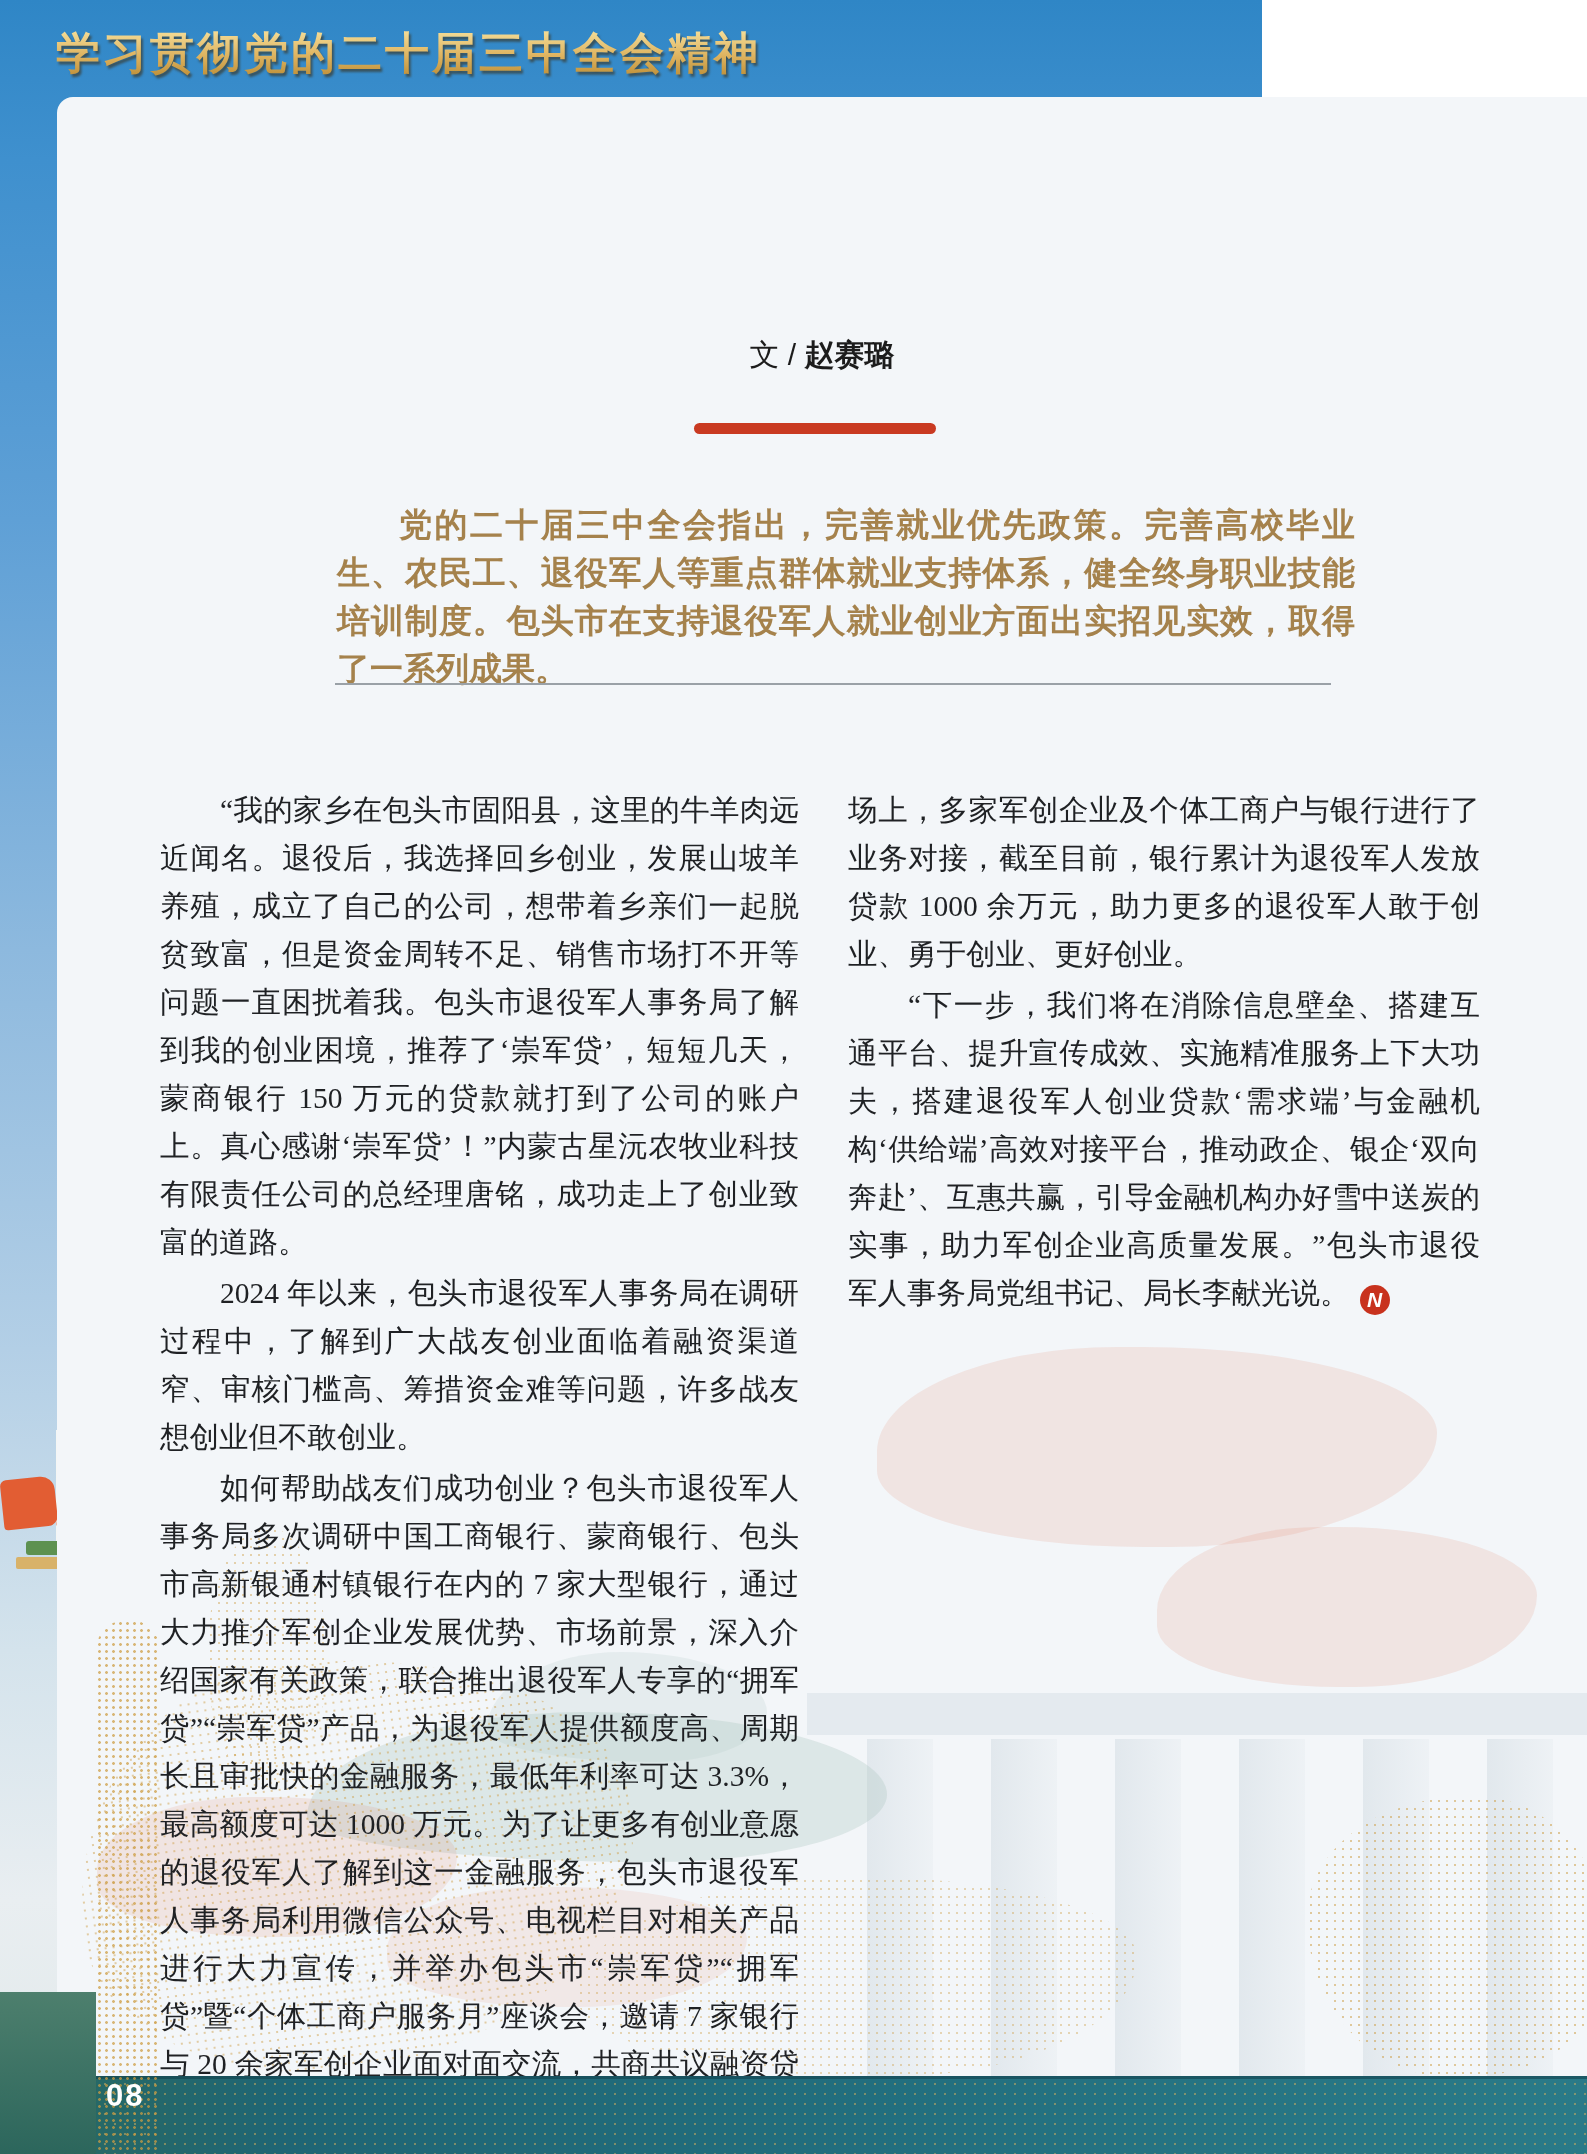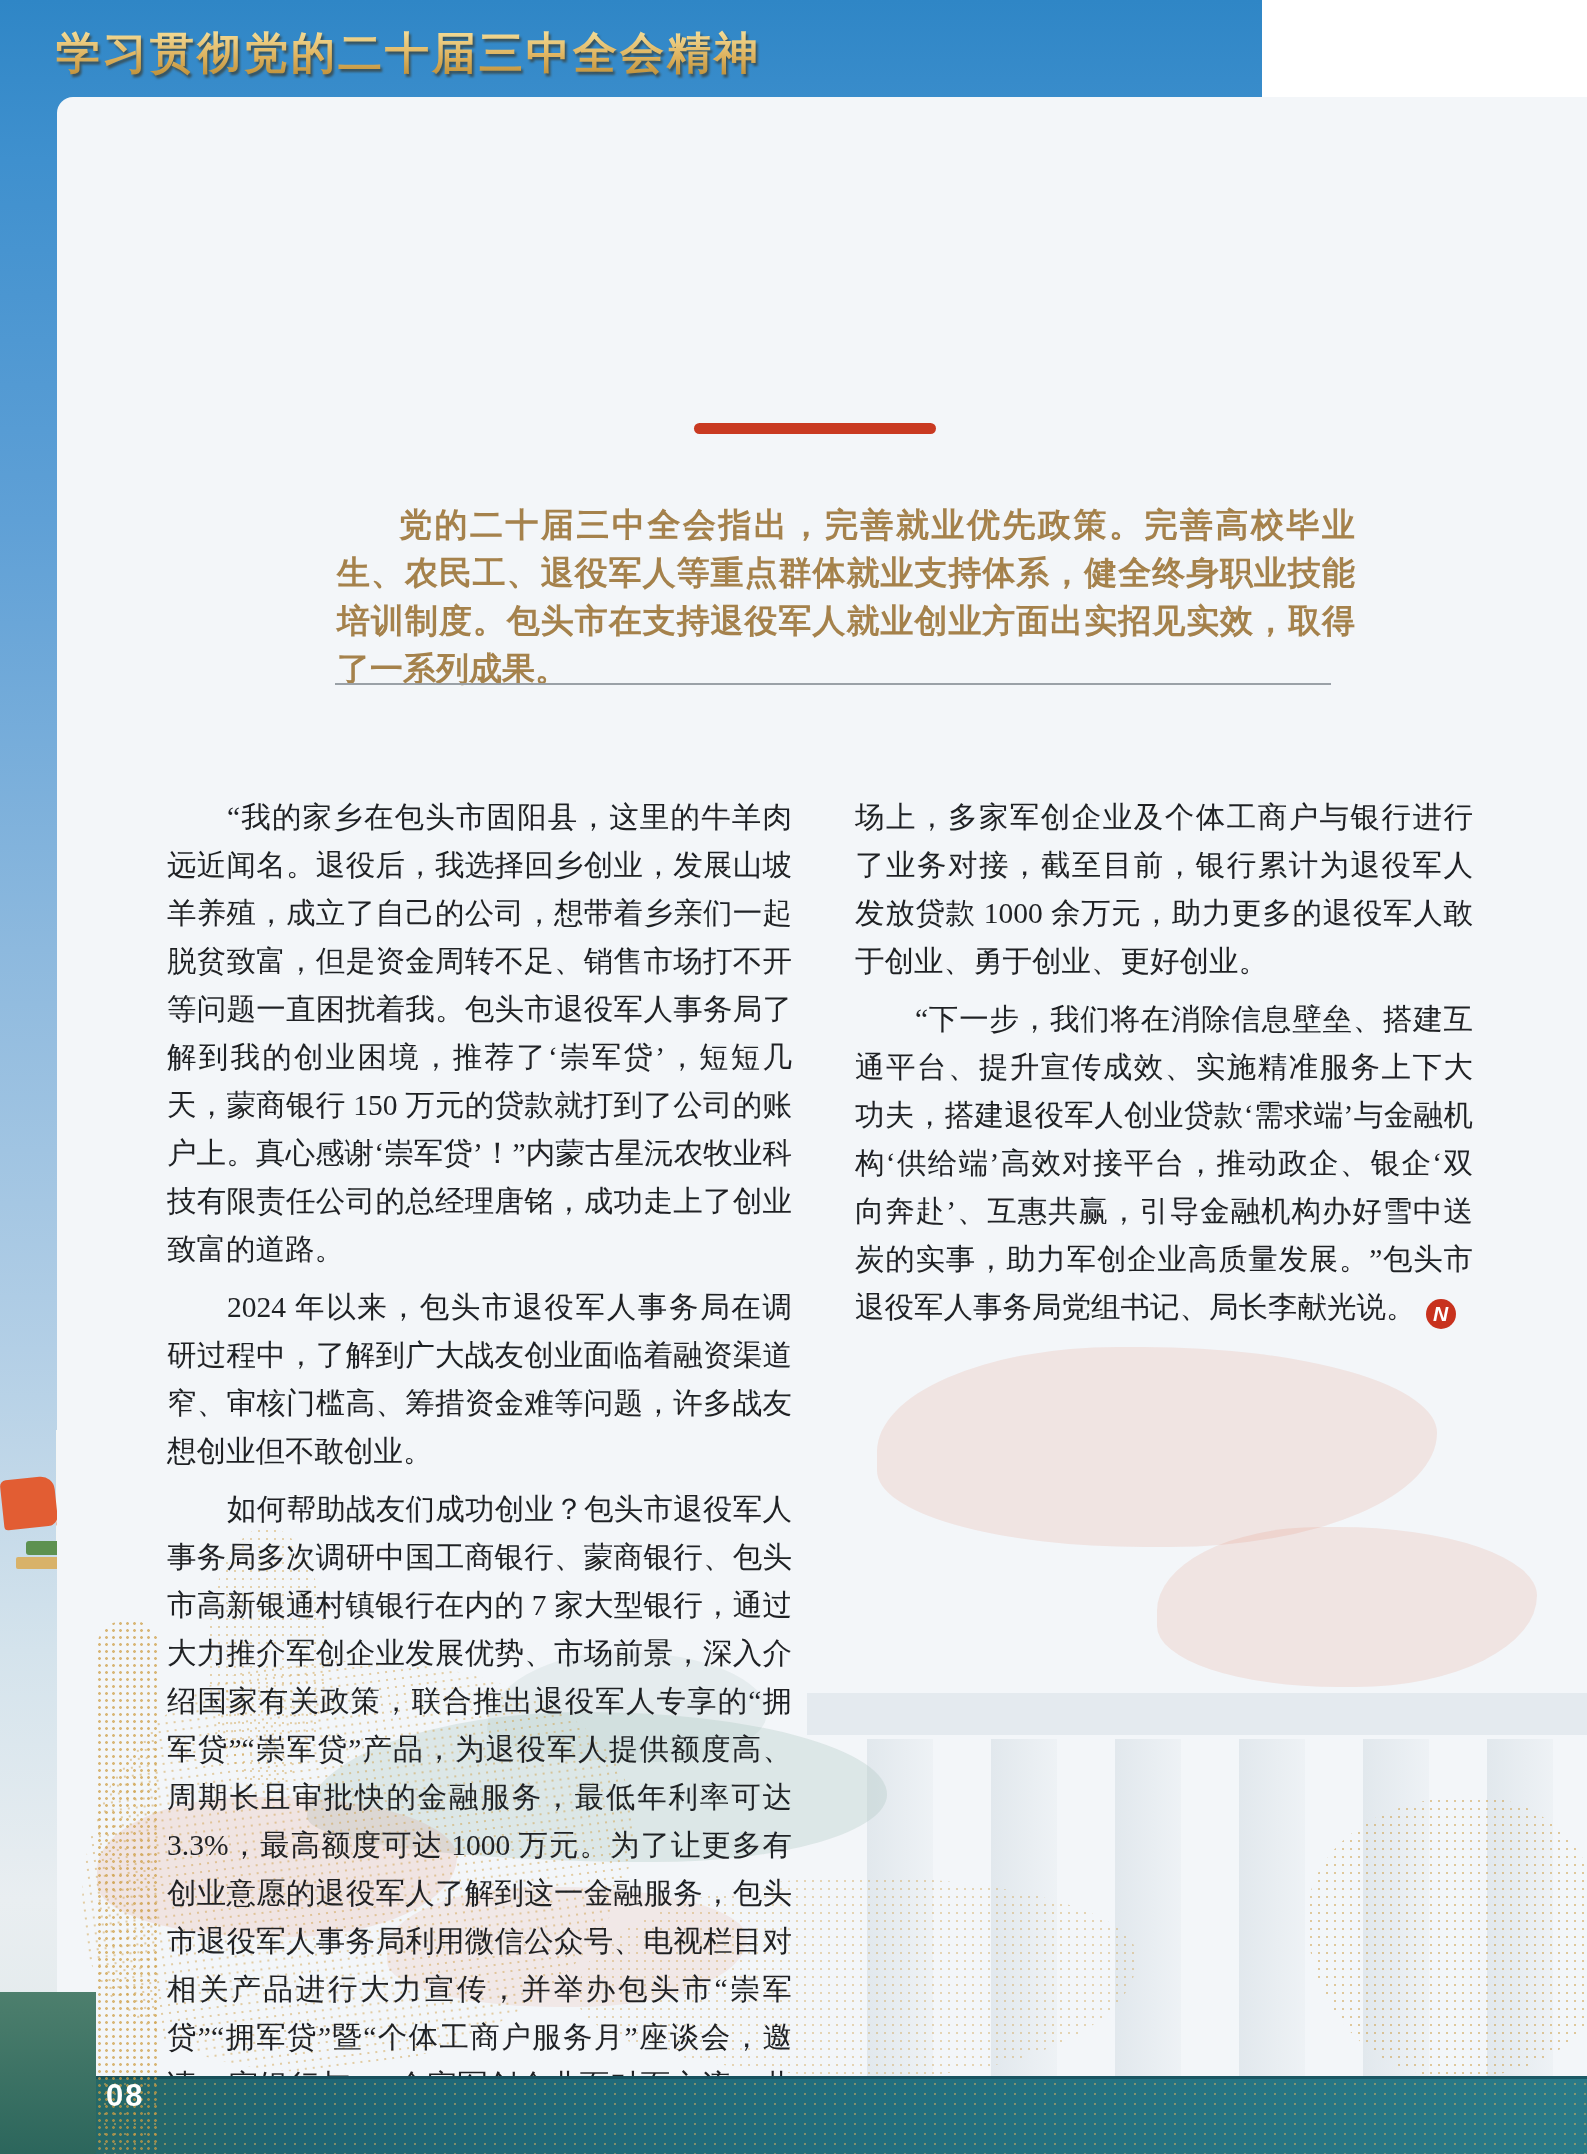--- a/index.html
+++ b/index.html
@@ -60,21 +60,21 @@
     font-size:71px;font-weight:bold;color:#c63b27;letter-spacing:4px;}
   .byline{position:absolute;left:0;top:238px;width:100%;text-align:center;font-size:30px;color:#1c1c1c;
     font-family:"Liberation Sans","DejaVu Sans",sans-serif;}
   .byline .author{font-weight:bold;}
   .red-rule{position:absolute;left:637px;top:326px;width:242px;height:11px;background:#c93a22;border-radius:6px;}
   .intro{position:absolute;left:272px;top:396px;width:1018px;margin:8px;
     font-size:33px;line-height:48px;font-weight:600;color:#a5824c;text-align:justify;text-indent:62px;}
   .thin-rule{position:absolute;left:278px;top:586px;width:996px;height:2px;background:#9aa1a7;}
 
   .col{position:absolute;top:686px;font-size:29.5px;line-height:48px;color:#1f2124;text-align:justify;}
-  .col p{margin:10px;}
+  .col p{margin:3px;}
   .col p.indent{text-indent:60px;}
   .col-left{left:100px;width:645px;}
   .col-right{left:788px;width:638px;}
 
   .endmark{display:inline-block;width:30px;height:30px;border-radius:50%;background:#c8321e;color:#ffffff;
     font-family:"Liberation Sans","DejaVu Sans",sans-serif;font-style:italic;font-weight:bold;
     font-size:21px;line-height:30px;text-align:center;text-indent:0;margin-left:10px;vertical-align:-4px;}
 </style>
 </head>
 <body>
@@ -105,20 +105,23 @@
     <div class="wm redblob" style="left:820px;top:1250px;width:560px;height:200px;"></div>
     <div class="wm redblob" style="left:1100px;top:1430px;width:380px;height:160px;"></div>
     <div class="wm redblob" style="left:40px;top:1700px;width:360px;height:140px;"></div>
     <div class="wm redblob" style="left:330px;top:1790px;width:360px;height:120px;opacity:.8;"></div>
     <div class="wm dots blobA"></div>
     <div class="wm dots blobB"></div>
     <div class="wm dots blobC"></div>
     <div class="wm dots blobD"></div>
 
     <div class="content">
+      <div class="byline">
+        <span>文 / </span><span class="author">赵赛璐</span>
+      </div>
       <div class="red-rule"></div>
       <p class="intro">党的二十届三中全会指出，完善就业优先政策。完善高校毕业生、农民工、退役军人等重点群体就业支持体系，健全终身职业技能培训制度。包头市在支持退役军人就业创业方面出实招见实效，取得了一系列成果。</p>
       <div class="thin-rule"></div>
 
       <div class="col col-left">
         <p class="indent">“我的家乡在包头市固阳县，这里的牛羊肉远近闻名。退役后，我选择回乡创业，发展山坡羊养殖，成立了自己的公司，想带着乡亲们一起脱贫致富，但是资金周转不足、销售市场打不开等问题一直困扰着我。包头市退役军人事务局了解到我的创业困境，推荐了‘崇军贷’，短短几天，蒙商银行 150 万元的贷款就打到了公司的账户上。真心感谢‘崇军贷’！”内蒙古星沅农牧业科技有限责任公司的总经理唐铭，成功走上了创业致富的道路。</p>
         <p class="indent">2024 年以来，包头市退役军人事务局在调研过程中，了解到广大战友创业面临着融资渠道窄、审核门槛高、筹措资金难等问题，许多战友想创业但不敢创业。</p>
         <p class="indent">如何帮助战友们成功创业？包头市退役军人事务局多次调研中国工商银行、蒙商银行、包头市高新银通村镇银行在内的 7 家大型银行，通过大力推介军创企业发展优势、市场前景，深入介绍国家有关政策，联合推出退役军人专享的“拥军贷”“崇军贷”产品，为退役军人提供额度高、周期长且审批快的金融服务，最低年利率可达 3.3%，最高额度可达 1000 万元。为了让更多有创业意愿的退役军人了解到这一金融服务，包头市退役军人事务局利用微信公众号、电视栏目对相关产品进行大力宣传，并举办包头市“崇军贷”“拥军贷”暨“个体工商户服务月”座谈会，邀请 7 家银行与 20 余家军创企业面对面交流，共商共议融资贷款难题。各家银行针对企业家们遇到的融资问题一一进行耐心解答，详细讲解相关服务与办理流程，推介合适的金融产品。会</p>
       </div>
 

